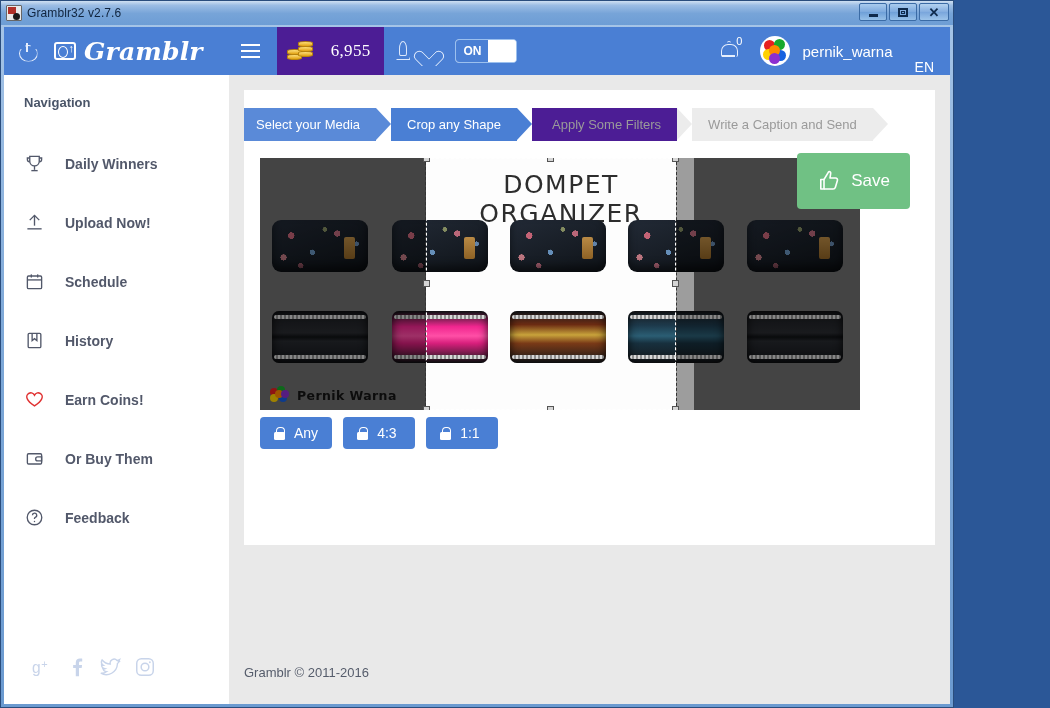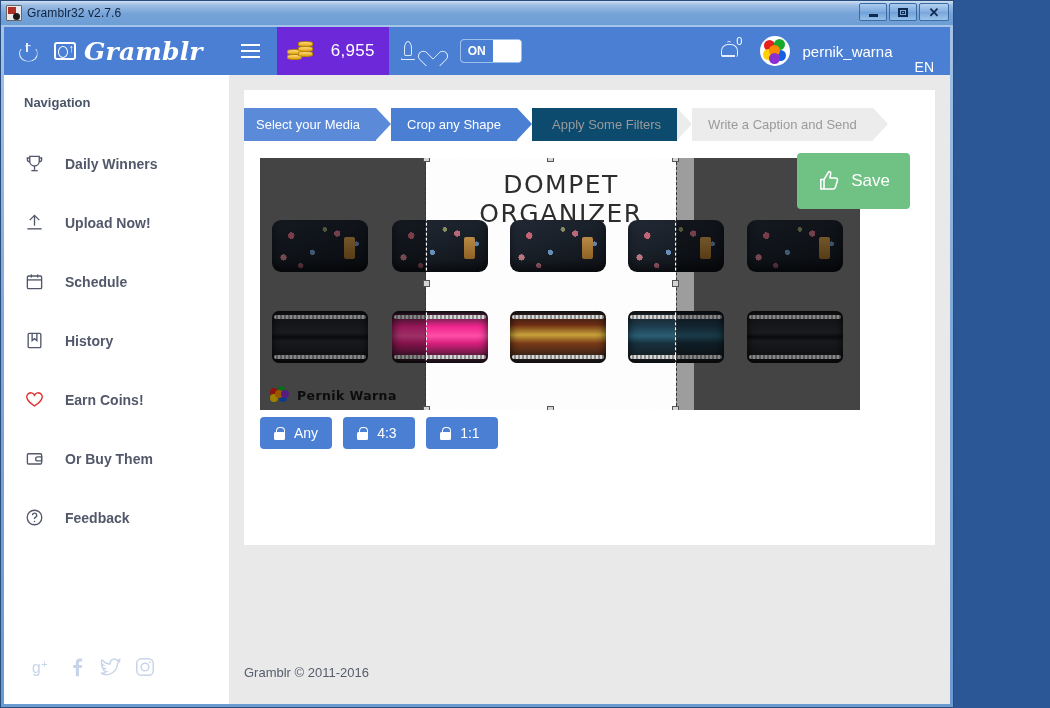--- a/index.html
+++ b/index.html
@@ -117,23 +117,23 @@
   .brand {
     font-family: "DejaVu Serif", serif;
     font-style: italic; font-weight: bold;
     font-size: 25px; letter-spacing: .2px; color: #fff;
   }
   .tb-ham { width: 52px; }
   .ham { width: 19px; height: 14px; position: relative; }
   .ham i { position: absolute; left: 0; width: 19px; height: 2.2px; background: #fff; }
   .ham i:nth-child(1){ top: 0; } .ham i:nth-child(2){ top: 6px; } .ham i:nth-child(3){ top: 12px; }
   .coinpanel {
-    background: #6d28d9;
+    background: #4c1d95;
     display: flex; align-items: center;
-    padding: 0 14px 0 10px; gap: 16px;
+    padding: 0 14px 0 10px; gap: 16px; font-family: Liberation Serif, serif;
   }
   .coin-stack { width: 28px; height: 22px; position: relative; }
   .coin-stack span {
     position: absolute; display: block; border-radius: 50%/30%;
     background: linear-gradient(to bottom, #ffe07a, #e0a113);
     border: 1px solid #b8830c;
   }
   .cs1 { width: 15px; height: 6px; left: 0px;  top: 14px; }
   .cs2 { width: 15px; height: 6px; left: 0px;  top: 9px; }
   .cs3 { width: 15px; height: 6px; left: 11px; top: 11px; }
@@ -276,21 +276,21 @@
   .step::after {
     content:""; position:absolute; right: -15px; top: 0;
     width: 0; height: 0;
     border-top: 16.5px solid transparent;
     border-bottom: 16.5px solid transparent;
   }
   .step.s1 { background:#5a8ad8; padding-left: 12px; }
   .step.s1::after { border-left: 15px solid #5a8ad8; }
   .step.s2 { background:#4a7fd4; }
   .step.s2::after { border-left: 15px solid #4a7fd4; }
-  .step.s3 { background:#0c4a6e; color:#9a9a9a;padding-left:20px; }
+  .step.s3 { background:#4c1d95; color:#9a9a9a;padding-left:20px; }
   .step.s3::after { border-left: 15px solid #ececec; }
   .step.s4 { background:#ececec; color:#9a9a9a; }
   .step.s4::after { border-left: 15px solid #ececec; }
 
   .editor {
     position: relative;
     margin: 16px 0 0 16px;
   }
   .photo {
     position: absolute; left: 0; top: 0;

